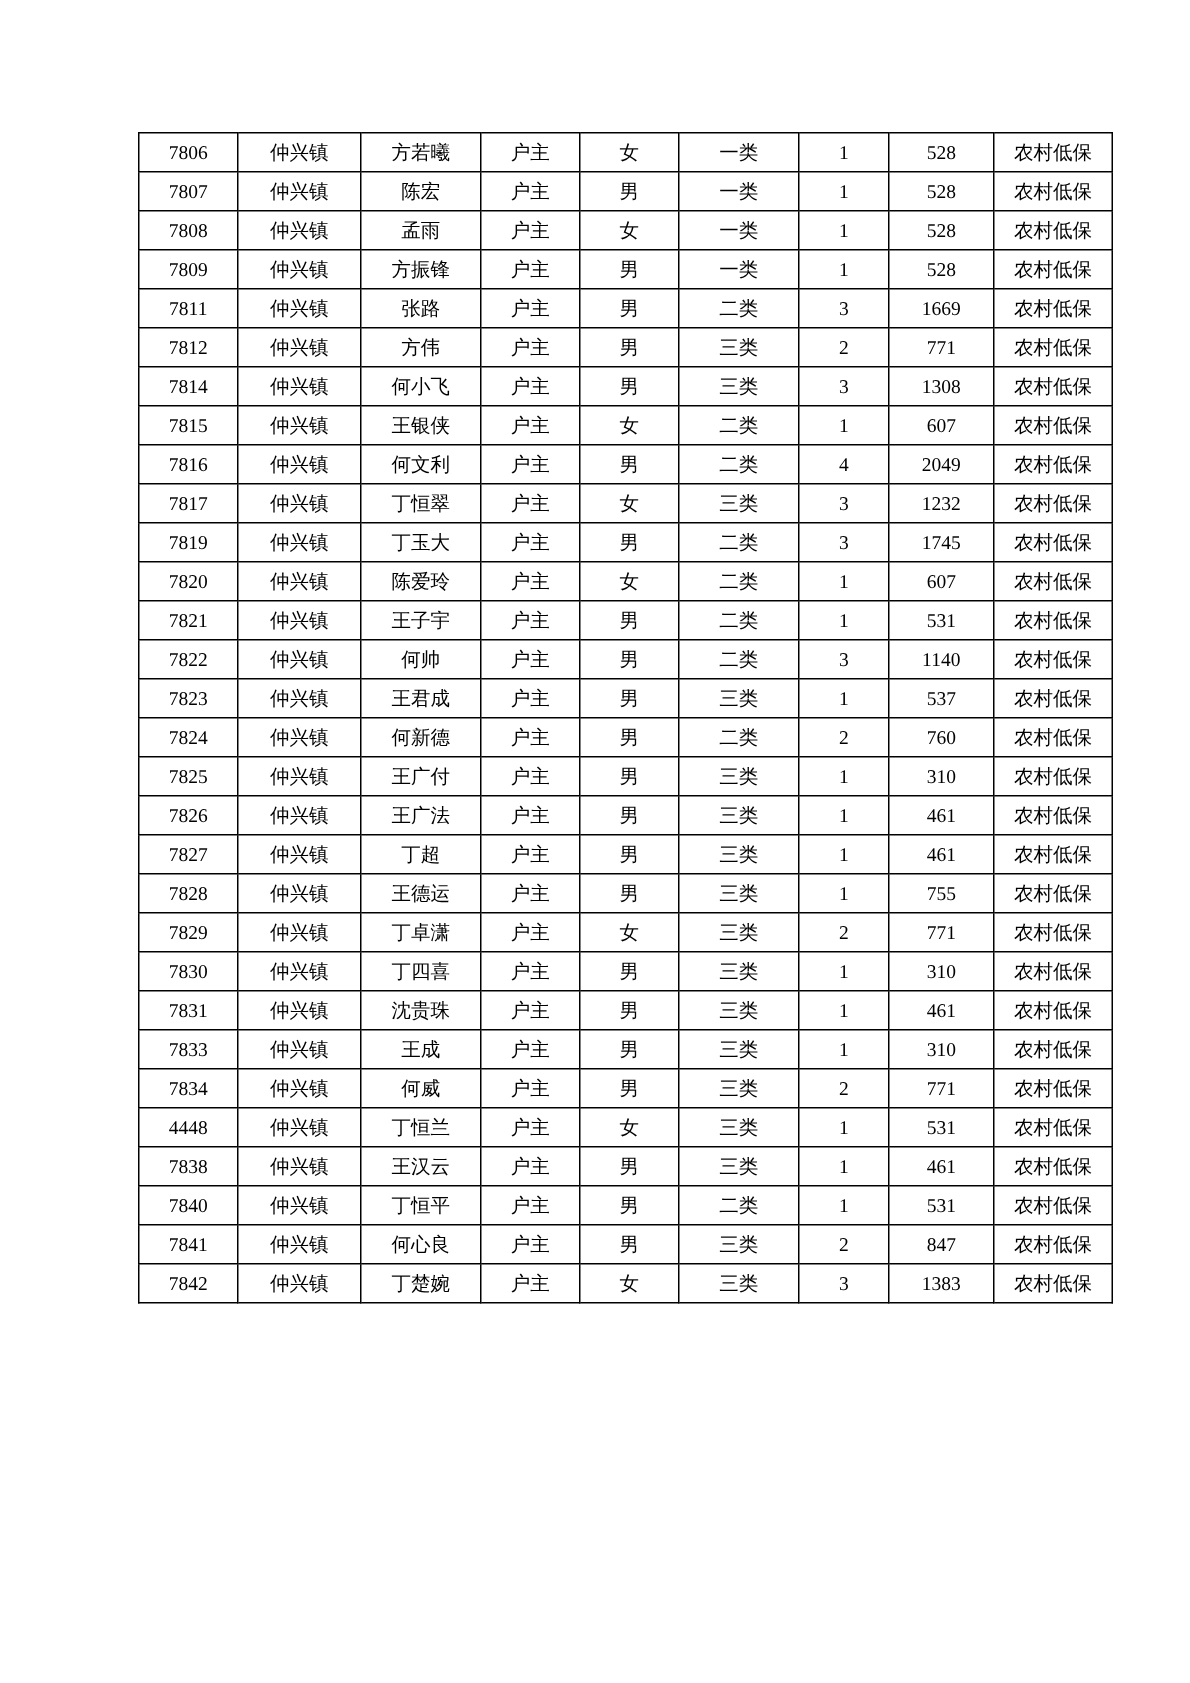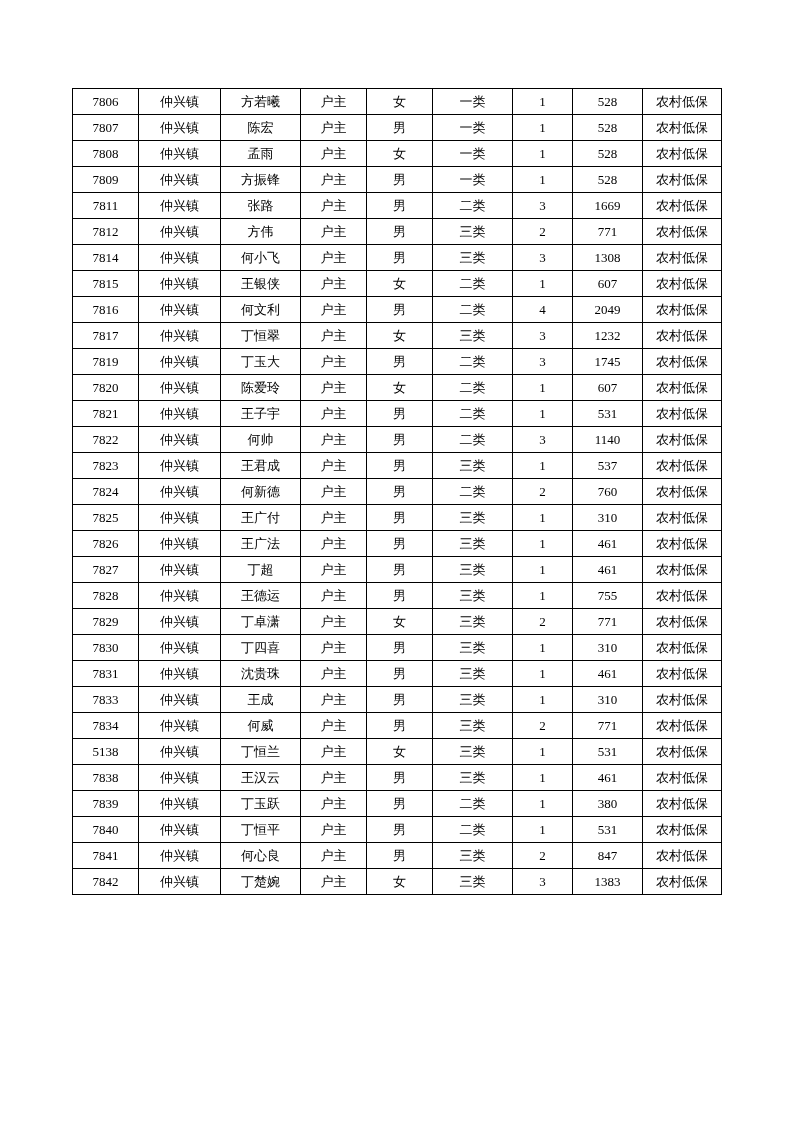--- a/index.html
+++ b/index.html
@@ -11,21 +11,21 @@
     width: 793px;
     height: 1122px;
     font-family: "Liberation Serif", "DejaVu Serif", serif;
     color: #000000;
   }
   .page {
     position: relative;
     width: 793px;
     height: 1122px;
     box-sizing: border-box;
-    padding: 88px 72px 0 72px;
+    padding: 88px 72px 0 92px;
   }
   table.data-table {
     border-collapse: collapse;
     width: 649px;
     table-layout: fixed;
   }
   table.data-table td {
     border: 1px solid #000000;
     height: 25px;
     line-height: 25px;
@@ -332,50 +332,39 @@
           <td>仲兴镇</td>
           <td>何威</td>
           <td>户主</td>
           <td>男</td>
           <td>三类</td>
           <td>2</td>
           <td>771</td>
           <td>农村低保</td>
         </tr>
         <tr>
-          <td>5138</td>
+          <td>4448</td>
           <td>仲兴镇</td>
           <td>丁恒兰</td>
           <td>户主</td>
           <td>女</td>
           <td>三类</td>
           <td>1</td>
           <td>531</td>
           <td>农村低保</td>
         </tr>
         <tr>
           <td>7838</td>
           <td>仲兴镇</td>
           <td>王汉云</td>
           <td>户主</td>
           <td>男</td>
           <td>三类</td>
           <td>1</td>
           <td>461</td>
-          <td>农村低保</td>
-        </tr>
-        <tr>
-          <td>7839</td>
-          <td>仲兴镇</td>
-          <td>丁玉跃</td>
-          <td>户主</td>
-          <td>男</td>
-          <td>二类</td>
-          <td>1</td>
-          <td>380</td>
           <td>农村低保</td>
         </tr>
         <tr>
           <td>7840</td>
           <td>仲兴镇</td>
           <td>丁恒平</td>
           <td>户主</td>
           <td>男</td>
           <td>二类</td>
           <td>1</td>

